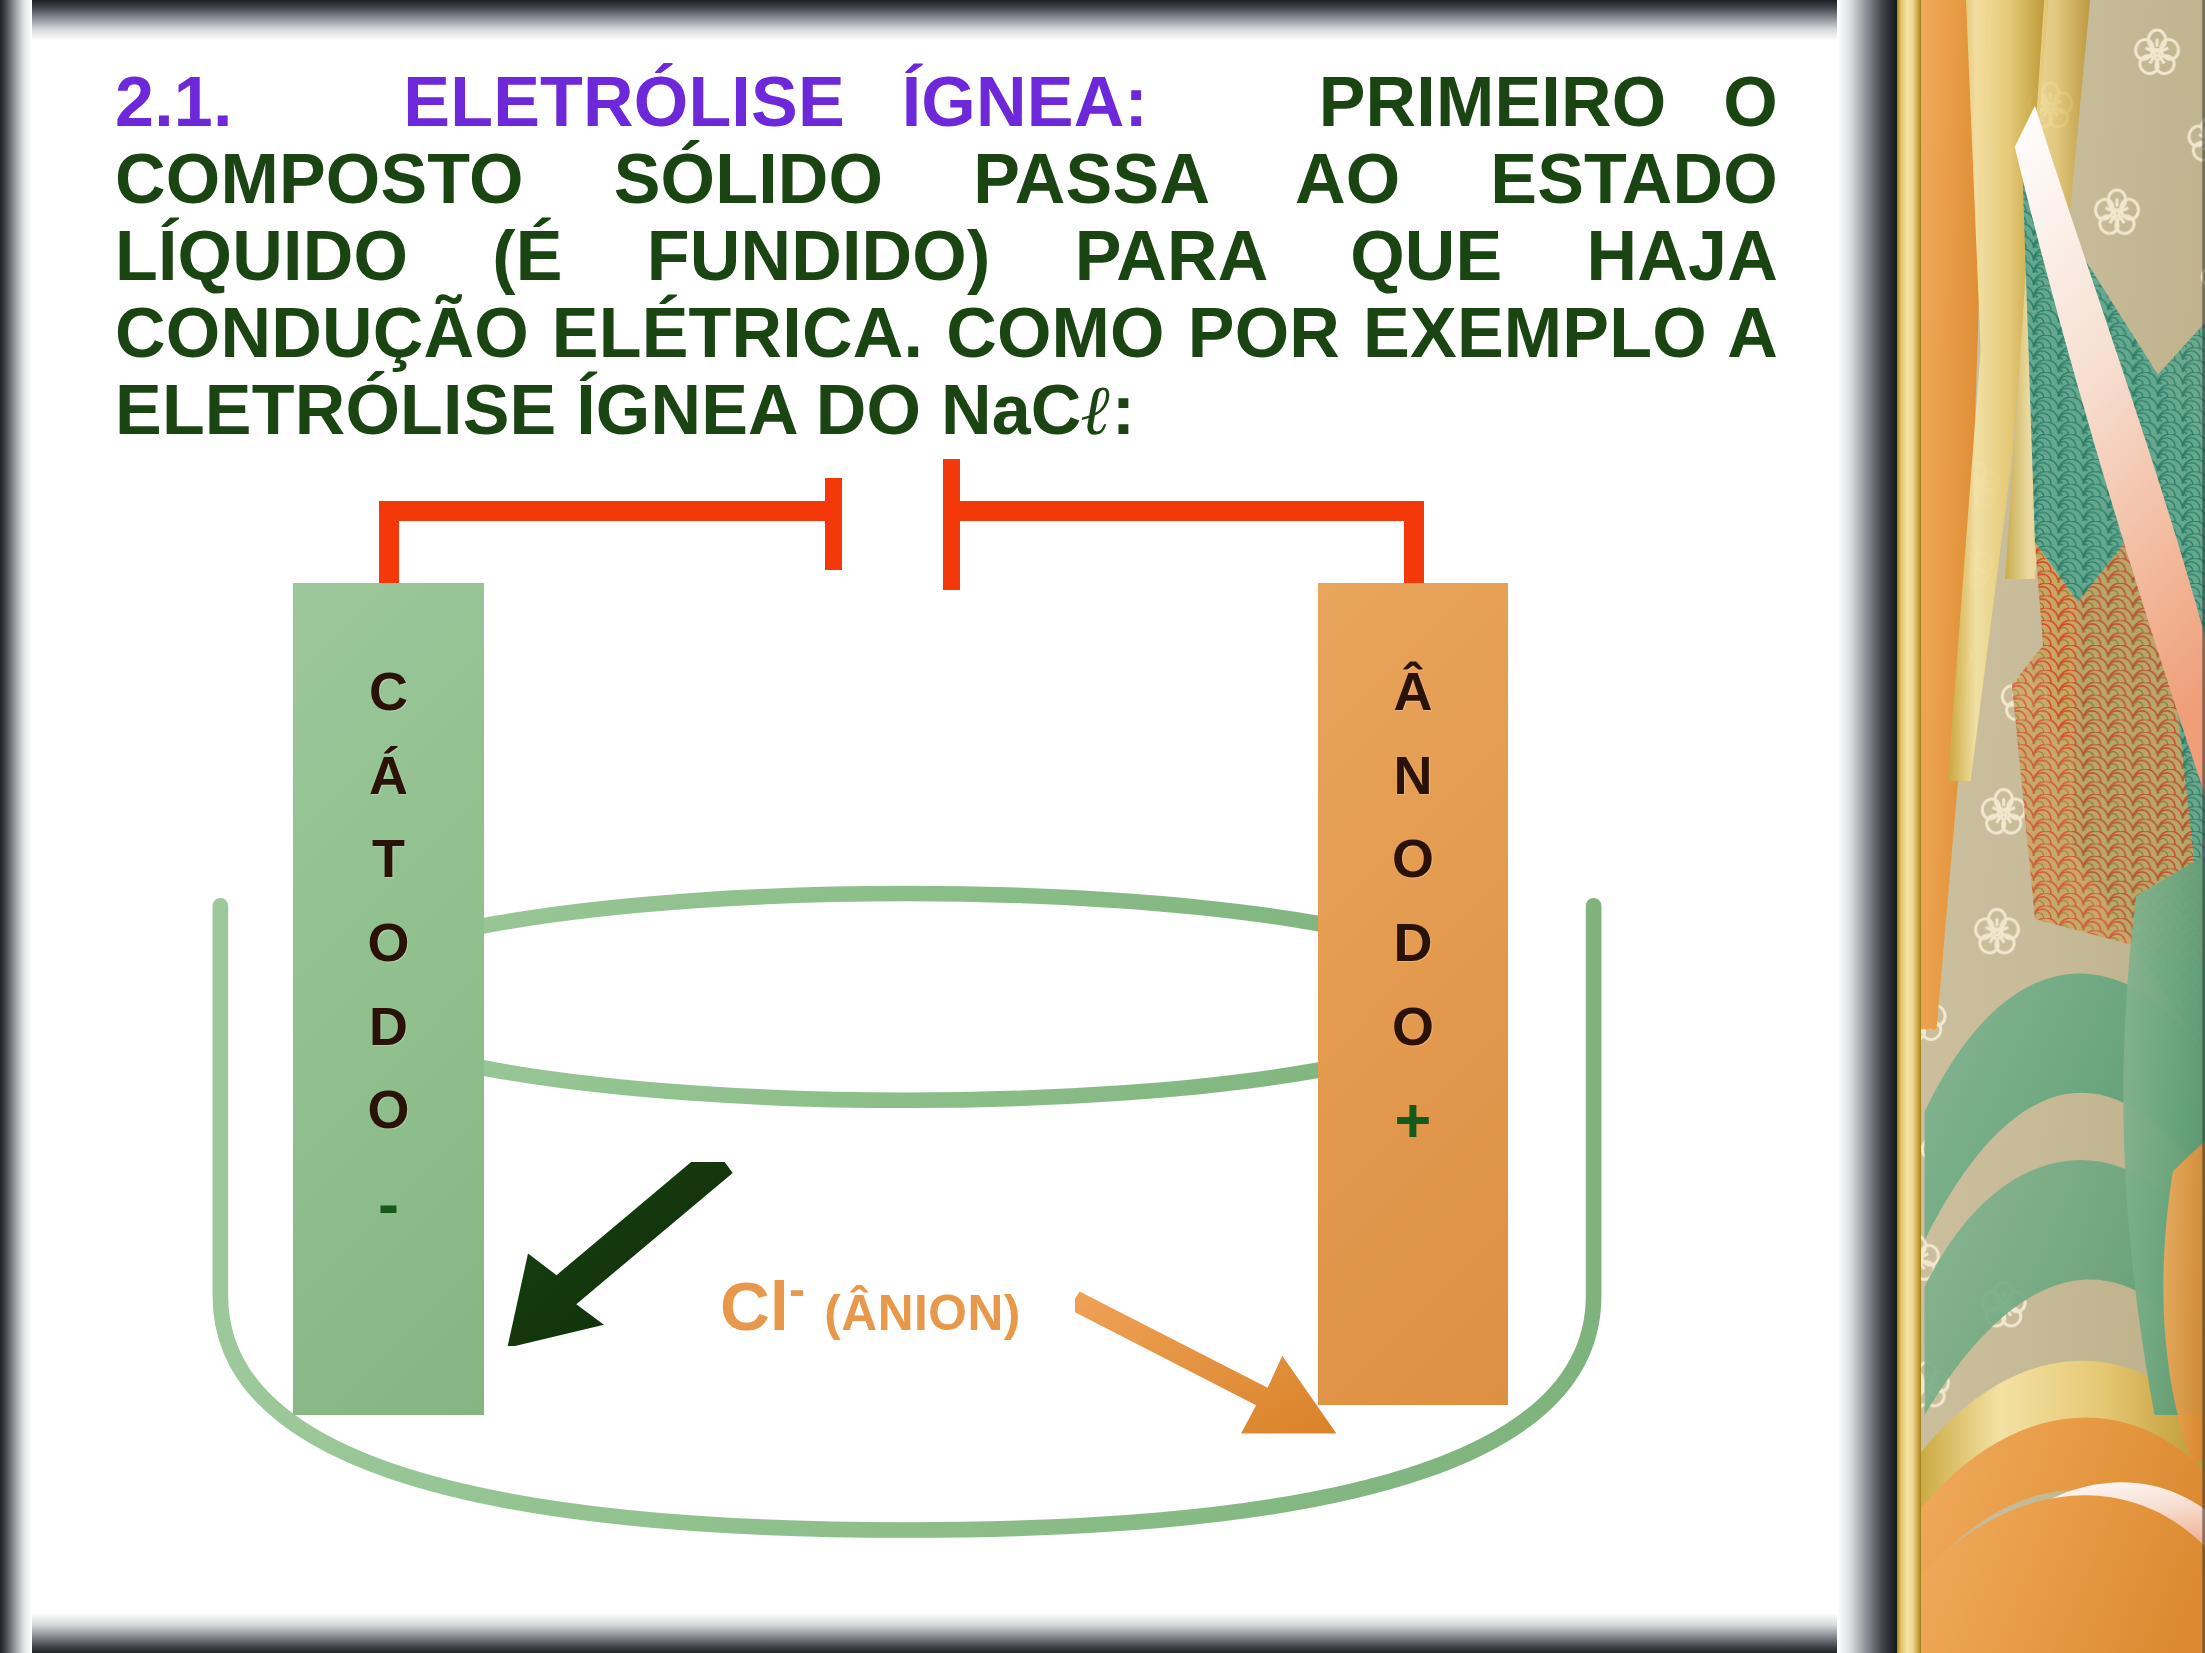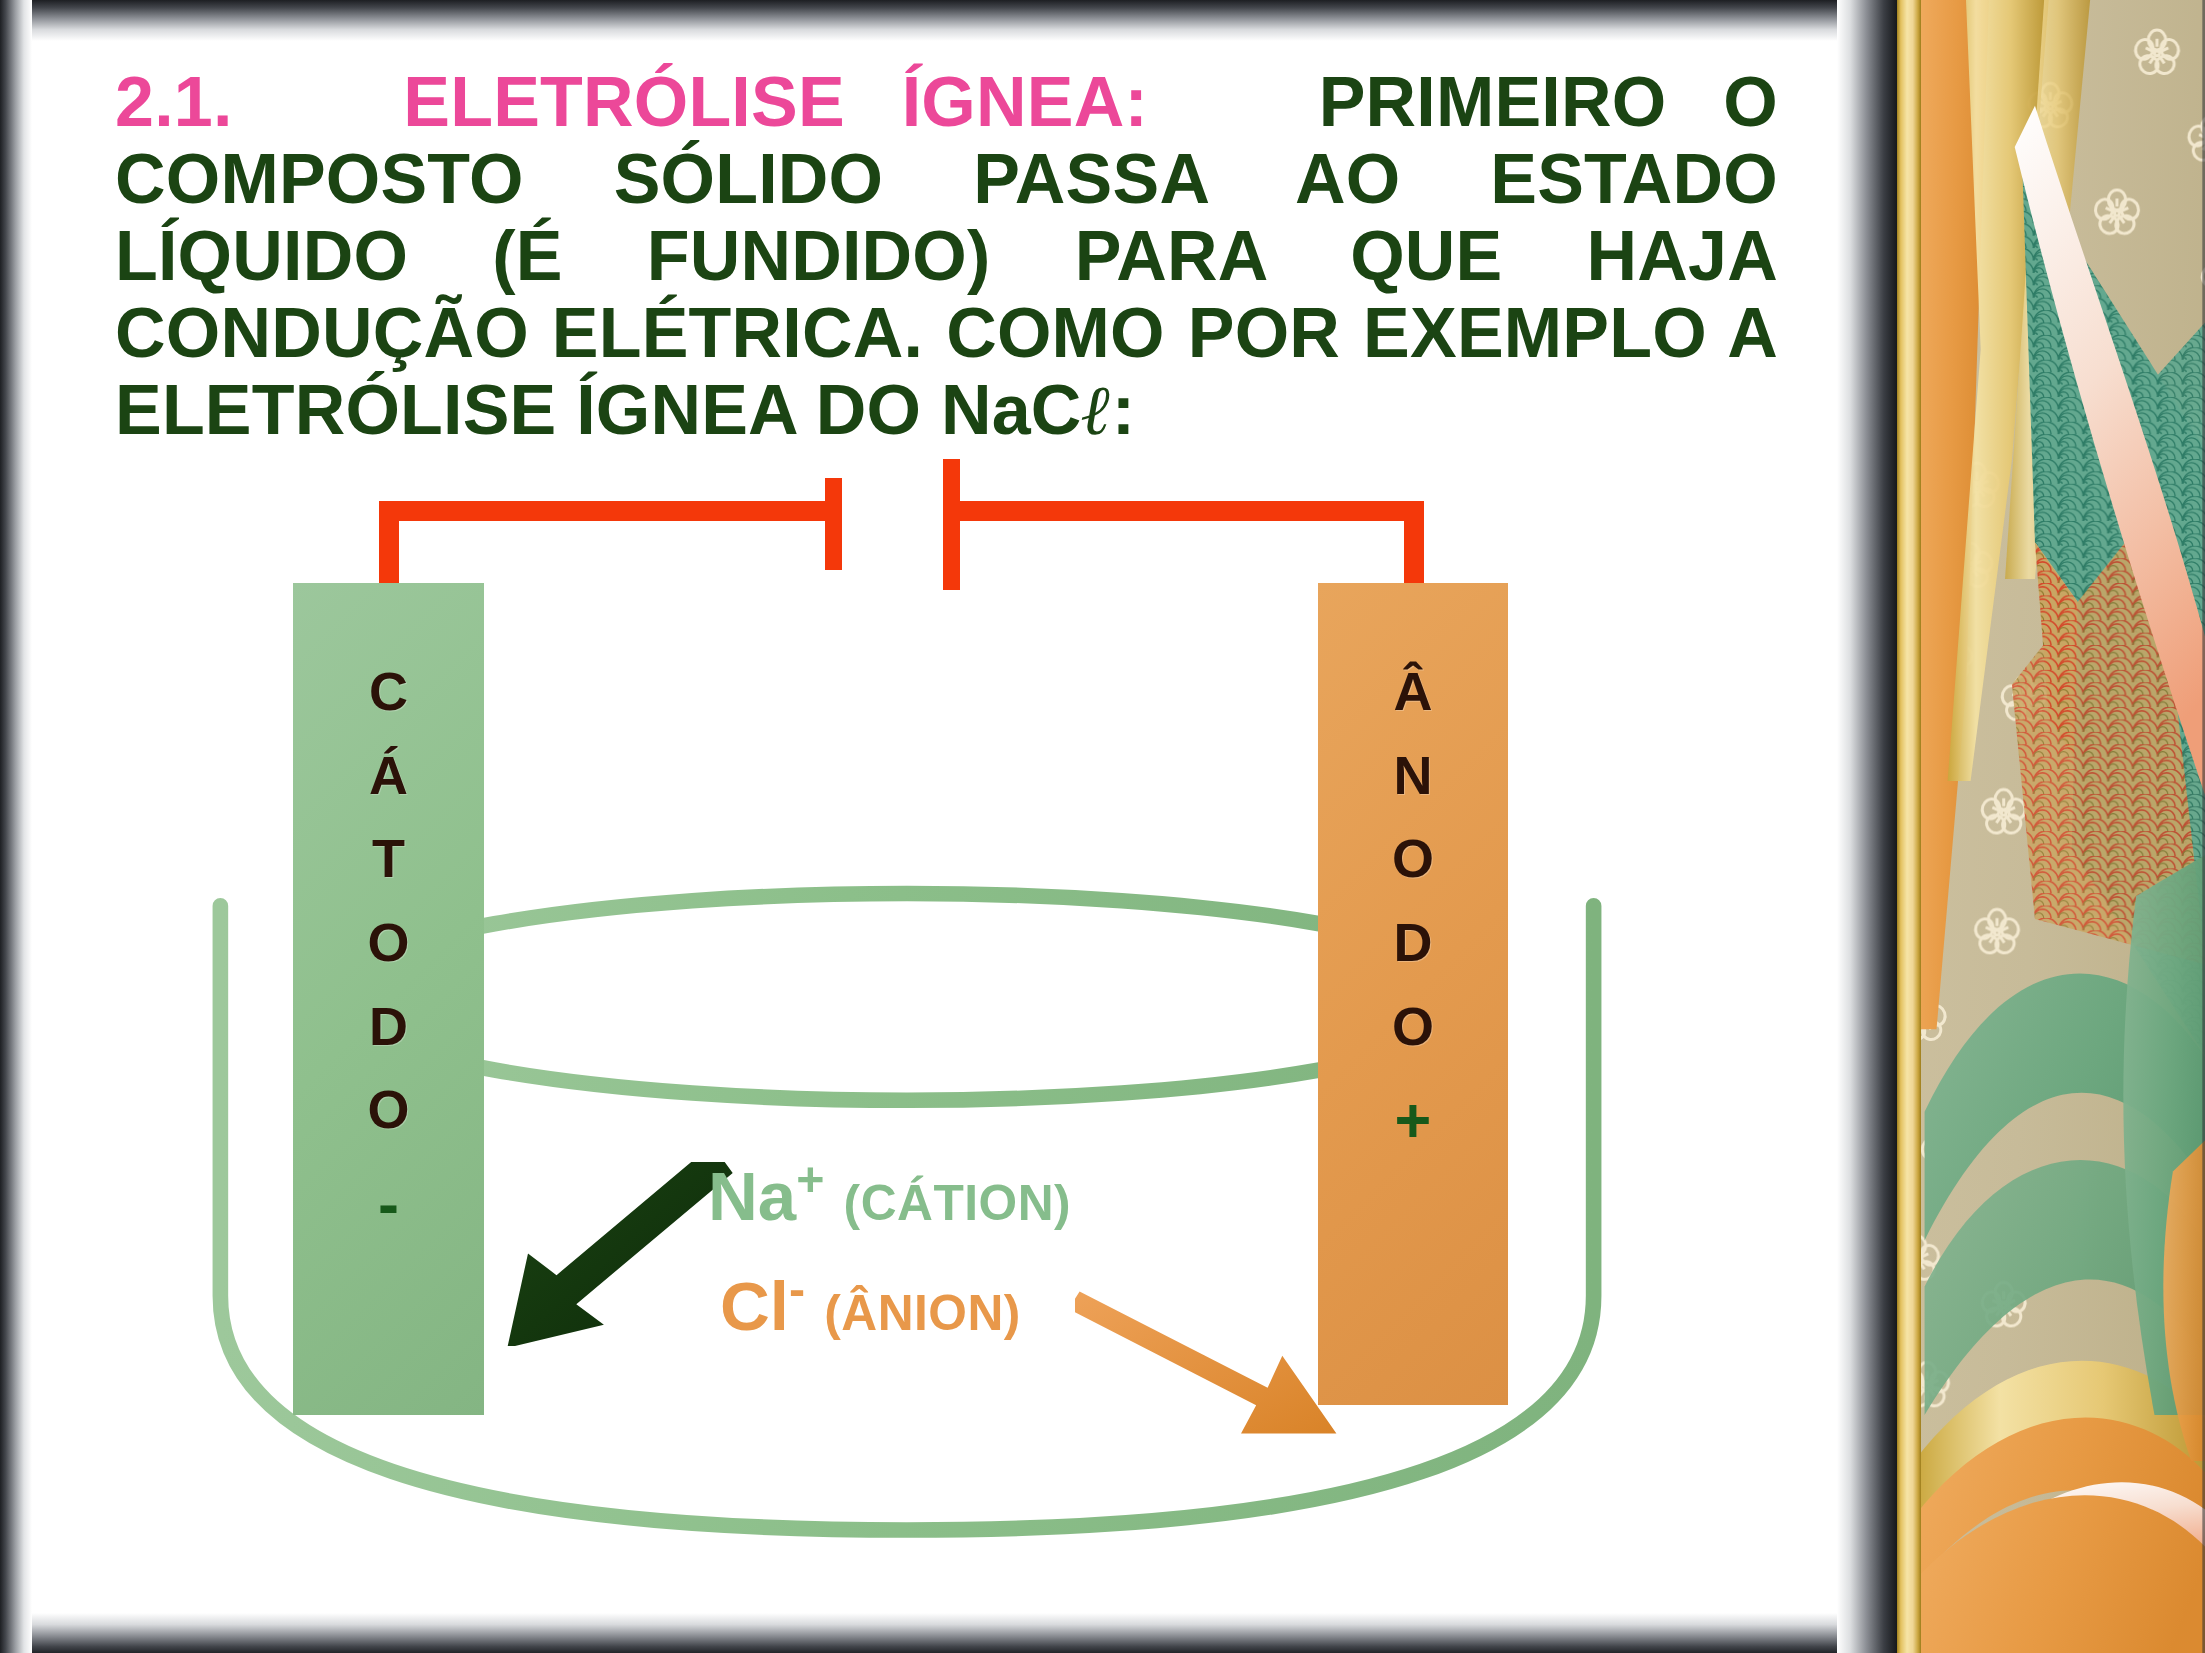--- a/index.html
+++ b/index.html
@@ -26,21 +26,21 @@
   
   #title-block{
     position:absolute;left:115px;top:64px;width:1663px;
     font-weight:bold;
     font-size:70px;line-height:1.10;
     letter-spacing:0.2px;
     color:#1b4413;
     text-align:justify;
     text-align-last:left;
   }
-  #title-block .kw{color:#ec4899;}
+  #title-block .kw{color:#6d28d9;}
   #title-block .para{
     text-align:justify;
     text-align-last:left;
     margin:0;
   }
   .script-l{font-family:"Liberation Serif",serif;font-style:italic;font-weight:bold;}
 
   
   .wire{position:absolute;background:#f4380a;}
   #wire-top-left{left:379px;top:501px;width:457px;height:20px;}
@@ -174,21 +174,20 @@
         <defs>
           <linearGradient id="gorange" x1="0" y1="0" x2="1" y2="1">
             <stop offset="0%" stop-color="#eea259"></stop>
             <stop offset="100%" stop-color="#d98328"></stop>
           </linearGradient>
         </defs>
         <path d="M 10 20 L 420 230 L 452 160 L 570 330 L 362 330 L 395 268 L -14 58 Z" fill="url(#gorange)"></path>
       </svg>
     </div>
 
-    <div class="ion-label" id="ion-cation"><span>Na</span><span class="sup">+</span>&nbsp;<span class="paren">(CÁTION)</span></div>
 
     <div class="ion-label" id="ion-anion"><span>Cl</span><span class="sup">-</span>&nbsp;<span class="paren">(ÂNION)</span></div>
 
     <div class="edge-shadow edge-top"></div>
     <div class="edge-shadow edge-bottom"></div>
     <div class="edge-shadow edge-left"></div>
     <div class="edge-shadow edge-right"></div>
   </div>
 
   <div id="deco-gold-strip"></div>

